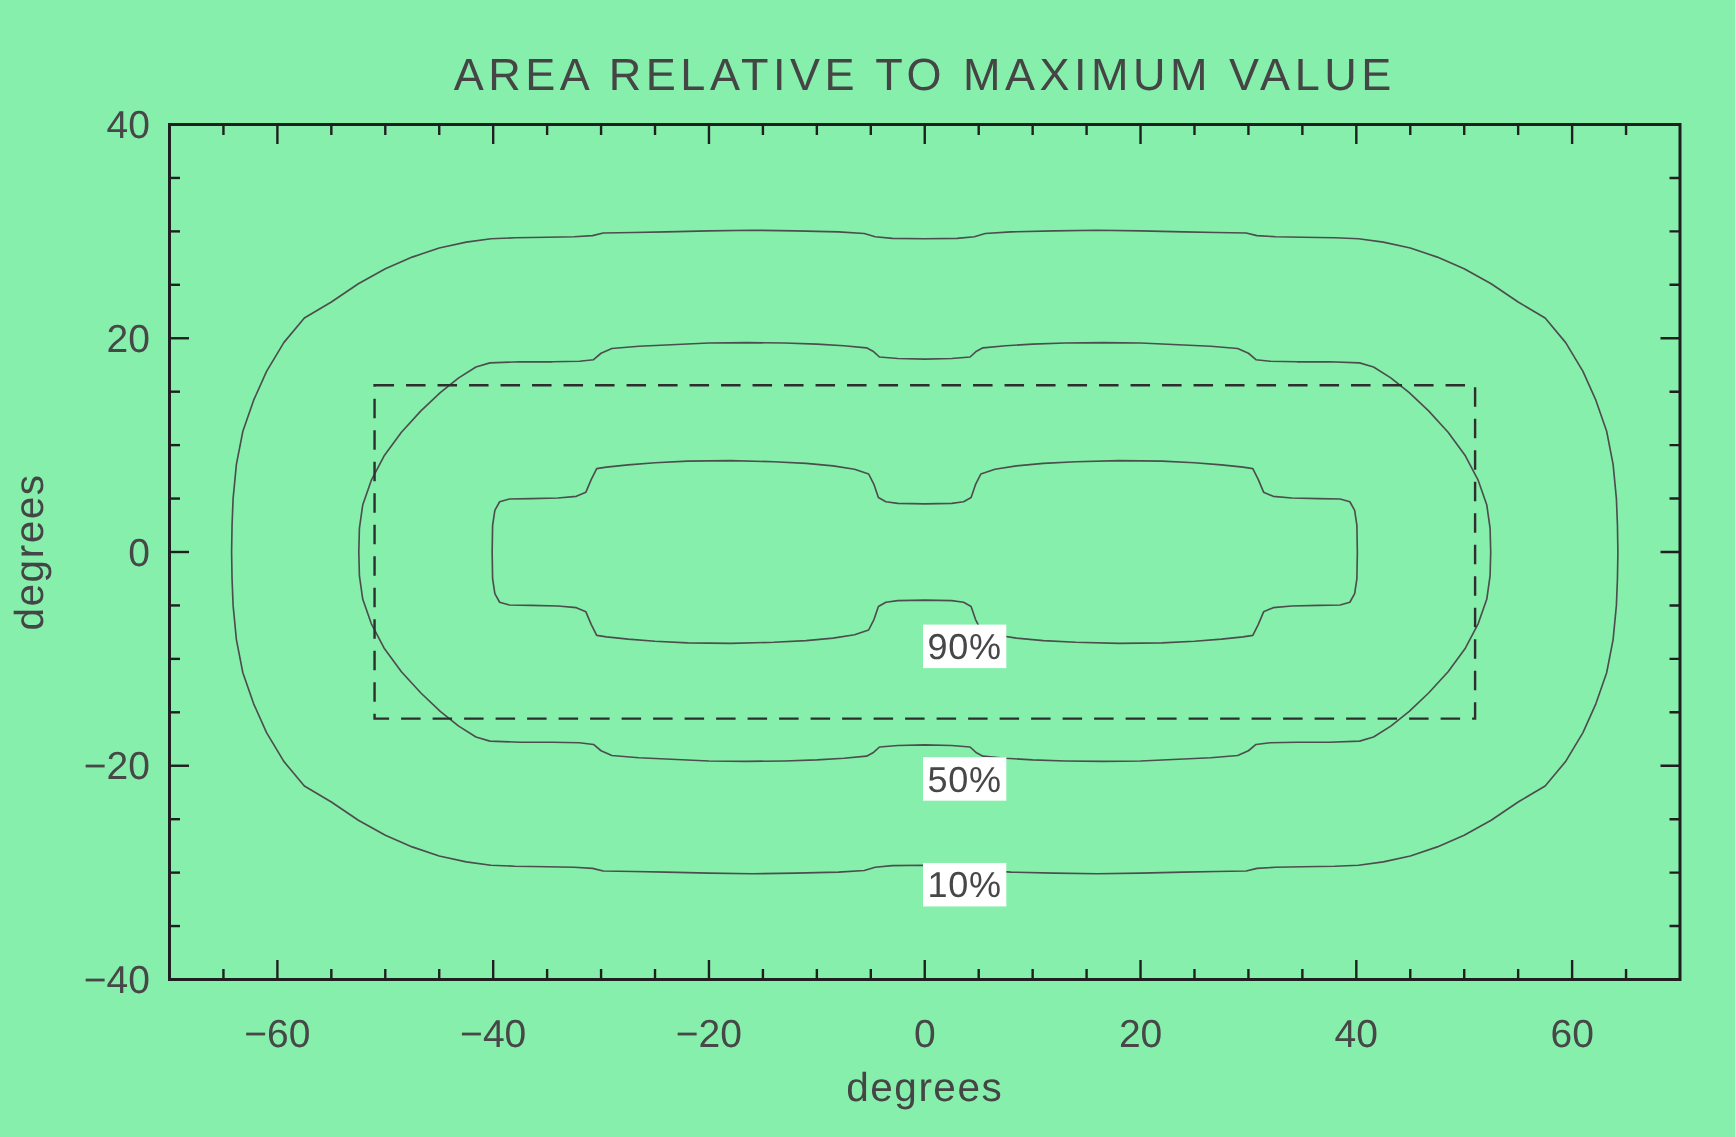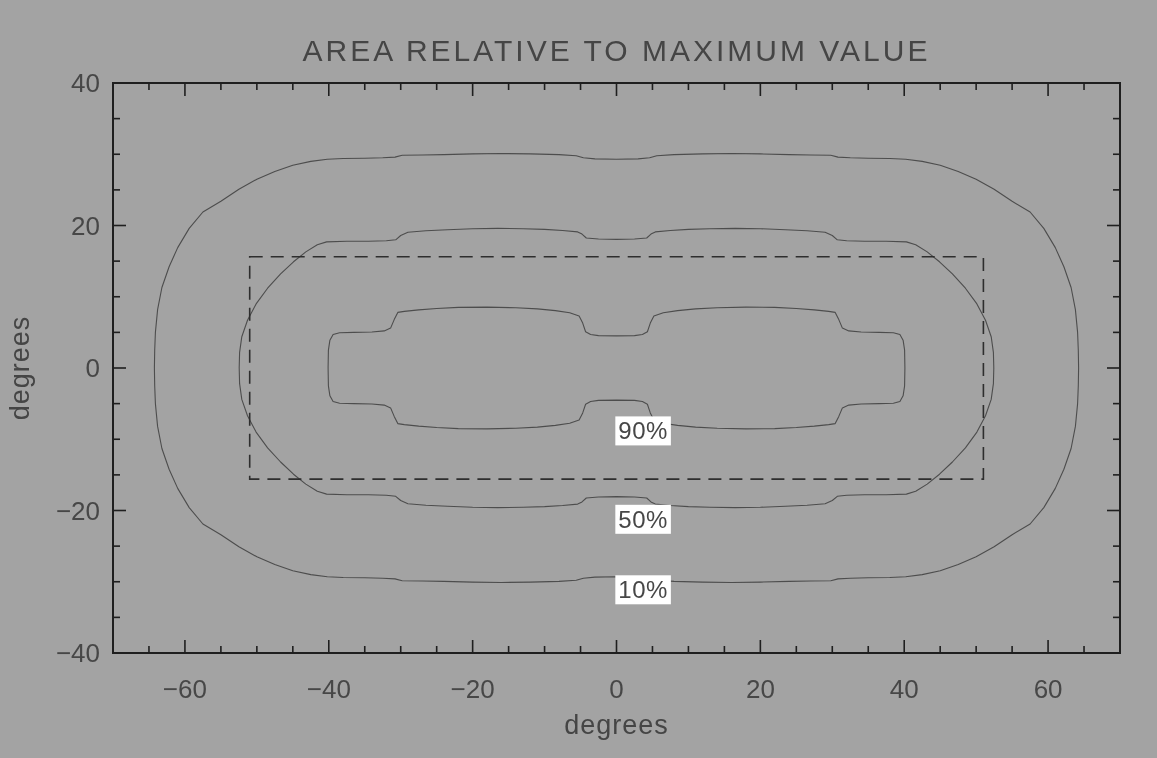--- a/index.html
+++ b/index.html
@@ -1,17 +1,17 @@
 <!DOCTYPE html>
 <html><head>
 <meta charset="utf-8">
 <style>
   html,body{margin:0;padding:0;background:#ffffff;}
   .figure{
-    position:relative;width:1157px;height:758px;background:#a3a3a3;overflow:hidden;
+    position:relative;width:1157px;height:758px;background:#86efac;overflow:hidden;
     font-family:"Liberation Sans", sans-serif;
   }
   .chart-title{
     position:absolute;left:113px;top:34px;width:1007px;text-align:center;
     font-size:30px;letter-spacing:3px;color:#454545;white-space:nowrap;
   }
   .x-axis-label{
     position:absolute;left:113px;top:710px;width:1007px;text-align:center;
     font-size:27px;letter-spacing:1px;color:#454545;
   }

